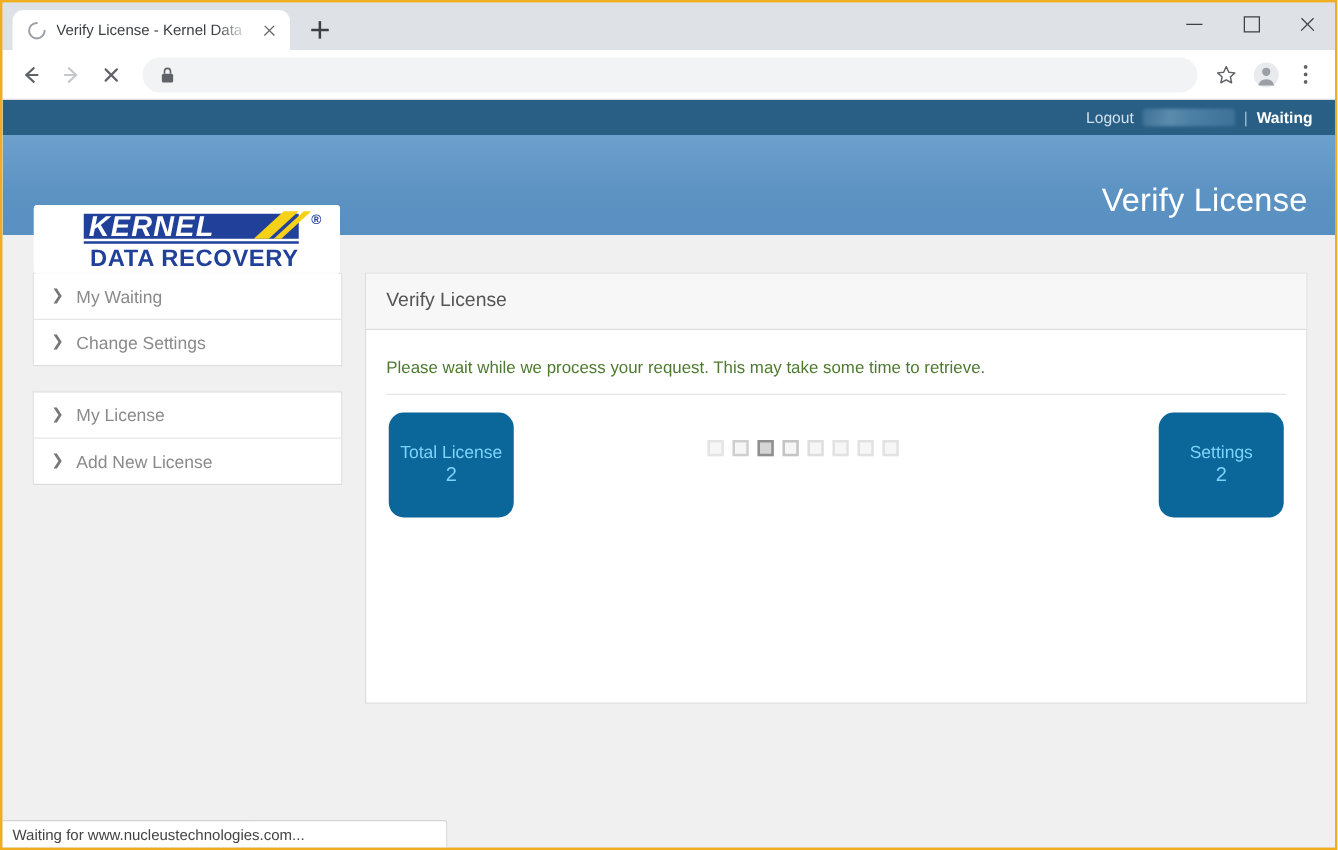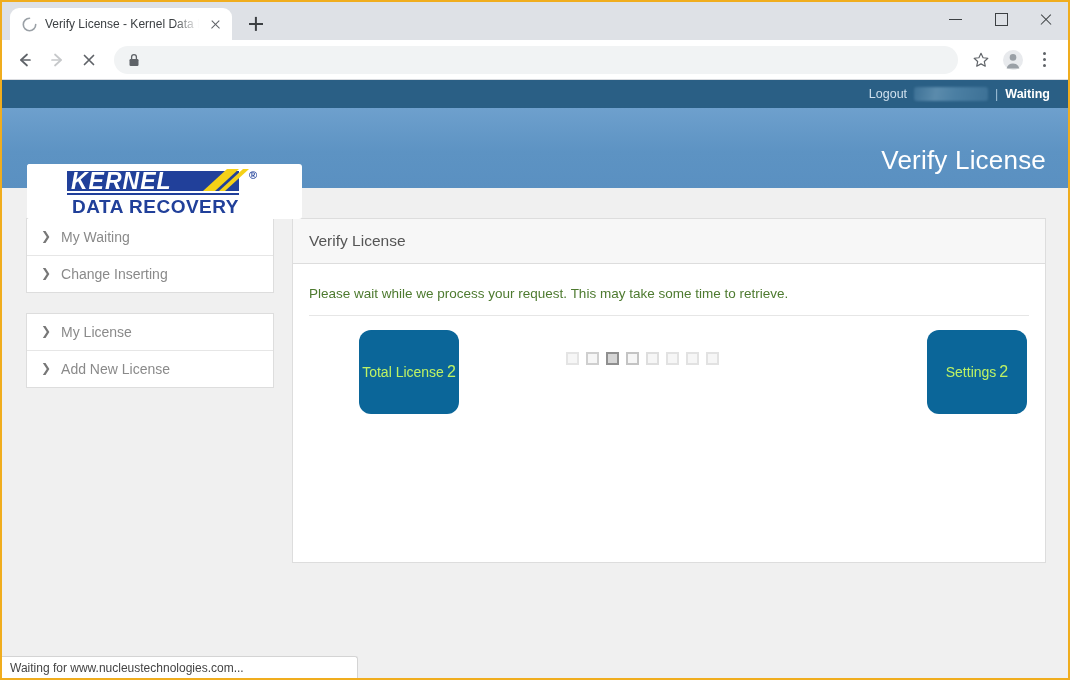--- a/index.html
+++ b/index.html
@@ -179,21 +179,21 @@
     font-size: 26px;
     color: #ffffff;
     font-weight: normal;
     letter-spacing: .2px;
   }
 
   
   .logo {
     position: absolute;
     left: 25px; top: 84px;
-    width: 275px; height: 55px;
+    width: 245px; height: 55px;
     background: #ffffff;
     border-radius: 3px;
     z-index: 5;
     overflow: hidden;
   }
   .logo svg { display: block; }
 
   
   .content {
     display: flex;
@@ -252,28 +252,27 @@
     position: relative;
     height: 120px;
     padding-top: 14px;
   }
   .badge {
     position: absolute;
     top: 14px;
     width: 100px; height: 84px;
     background: #0b6699;
     border-radius: 12px;
-    color: #bef264;
-    display: flex;
-    flex-direction: row;
+    color: #7dd3fc;
+    display: flex;
+    flex-direction: column;
     align-items: center;
     justify-content: center;
     gap: 3px;
     line-height: 1.15;
-    margin-left: 48px;
   }
   .badge-label { font-size: 14px; }
   .badge-value { font-size: 16px; }
   .badge-left  { left: 2px; }
   .badge-right { right: 2px; }
 
   .loader {
     position: absolute;
     left: 248px; top: 30px;
     background: #ffffff;
@@ -412,21 +411,21 @@
 
       <div class="sidebar">
 
         <div class="card">
           <div class="nav-item">
             <span class="chev">❯</span>
             <span>My Waiting</span>
           </div>
           <div class="nav-item">
             <span class="chev">❯</span>
-            <span>Change Inserting</span>
+            <span>Change Settings</span>
           </div>
         </div>
 
         <div class="card">
           <div class="nav-item">
             <span class="chev">❯</span>
             <span>My License</span>
           </div>
           <div class="nav-item">
             <span class="chev">❯</span>

